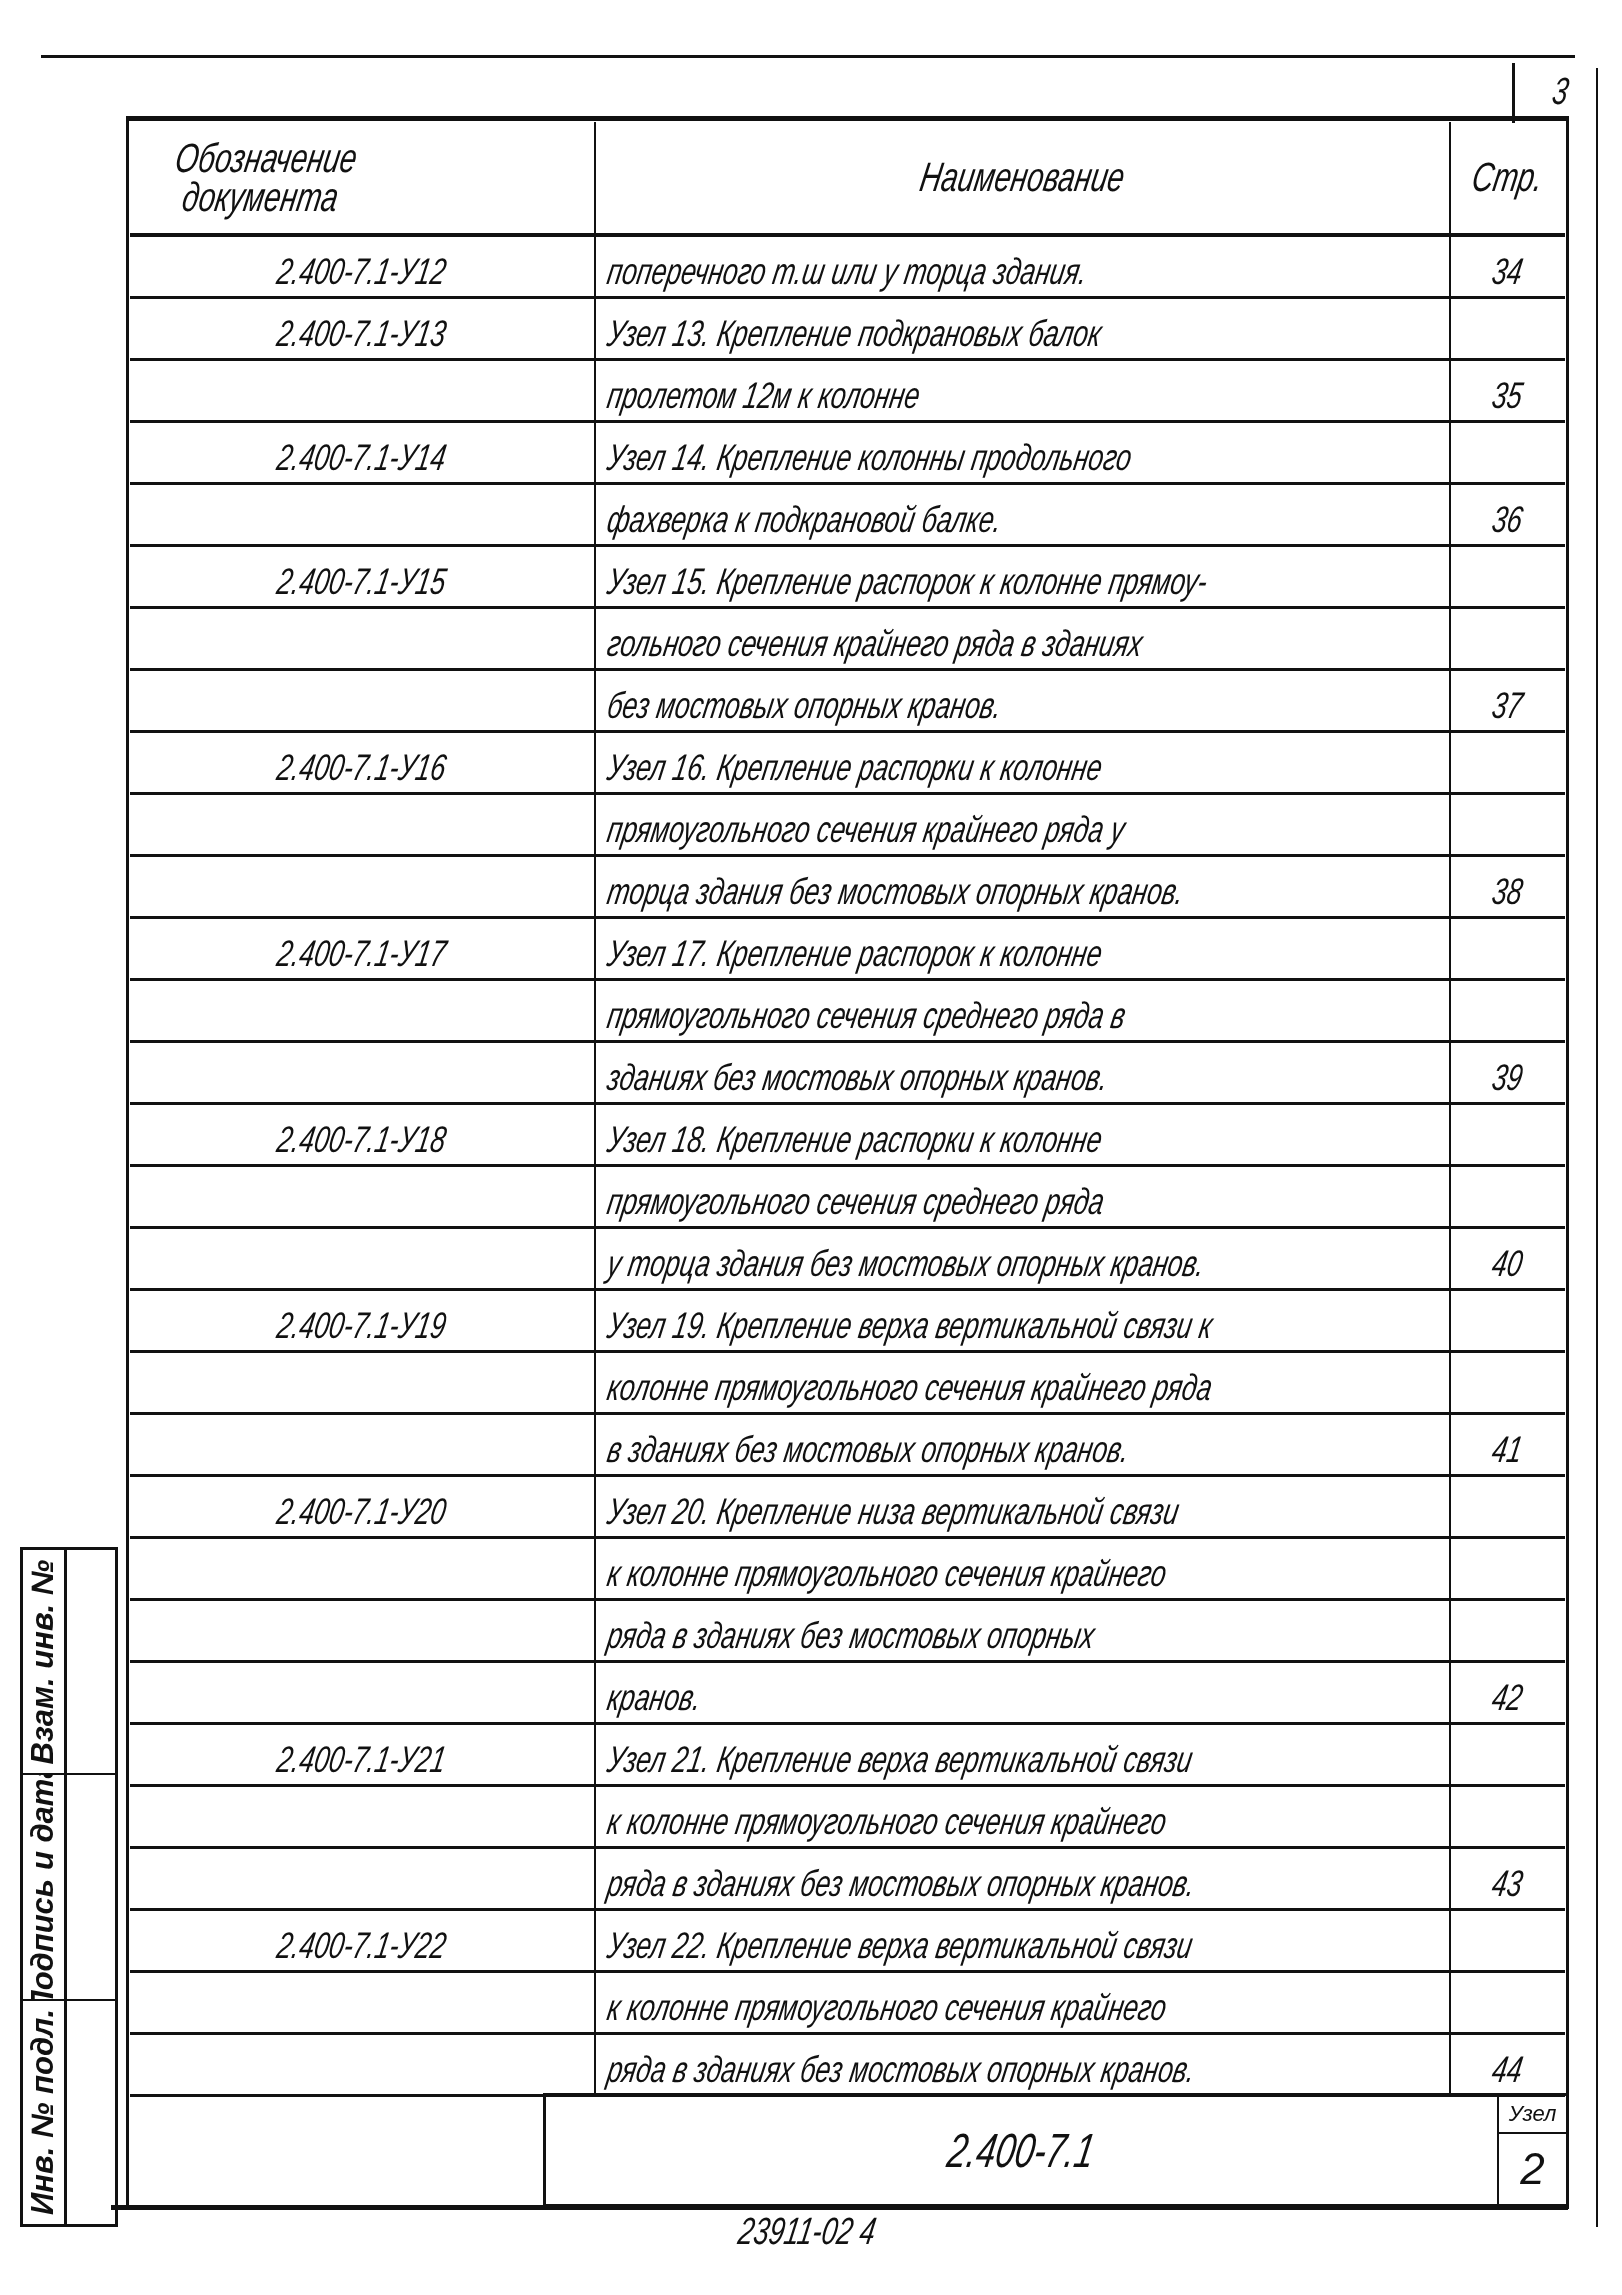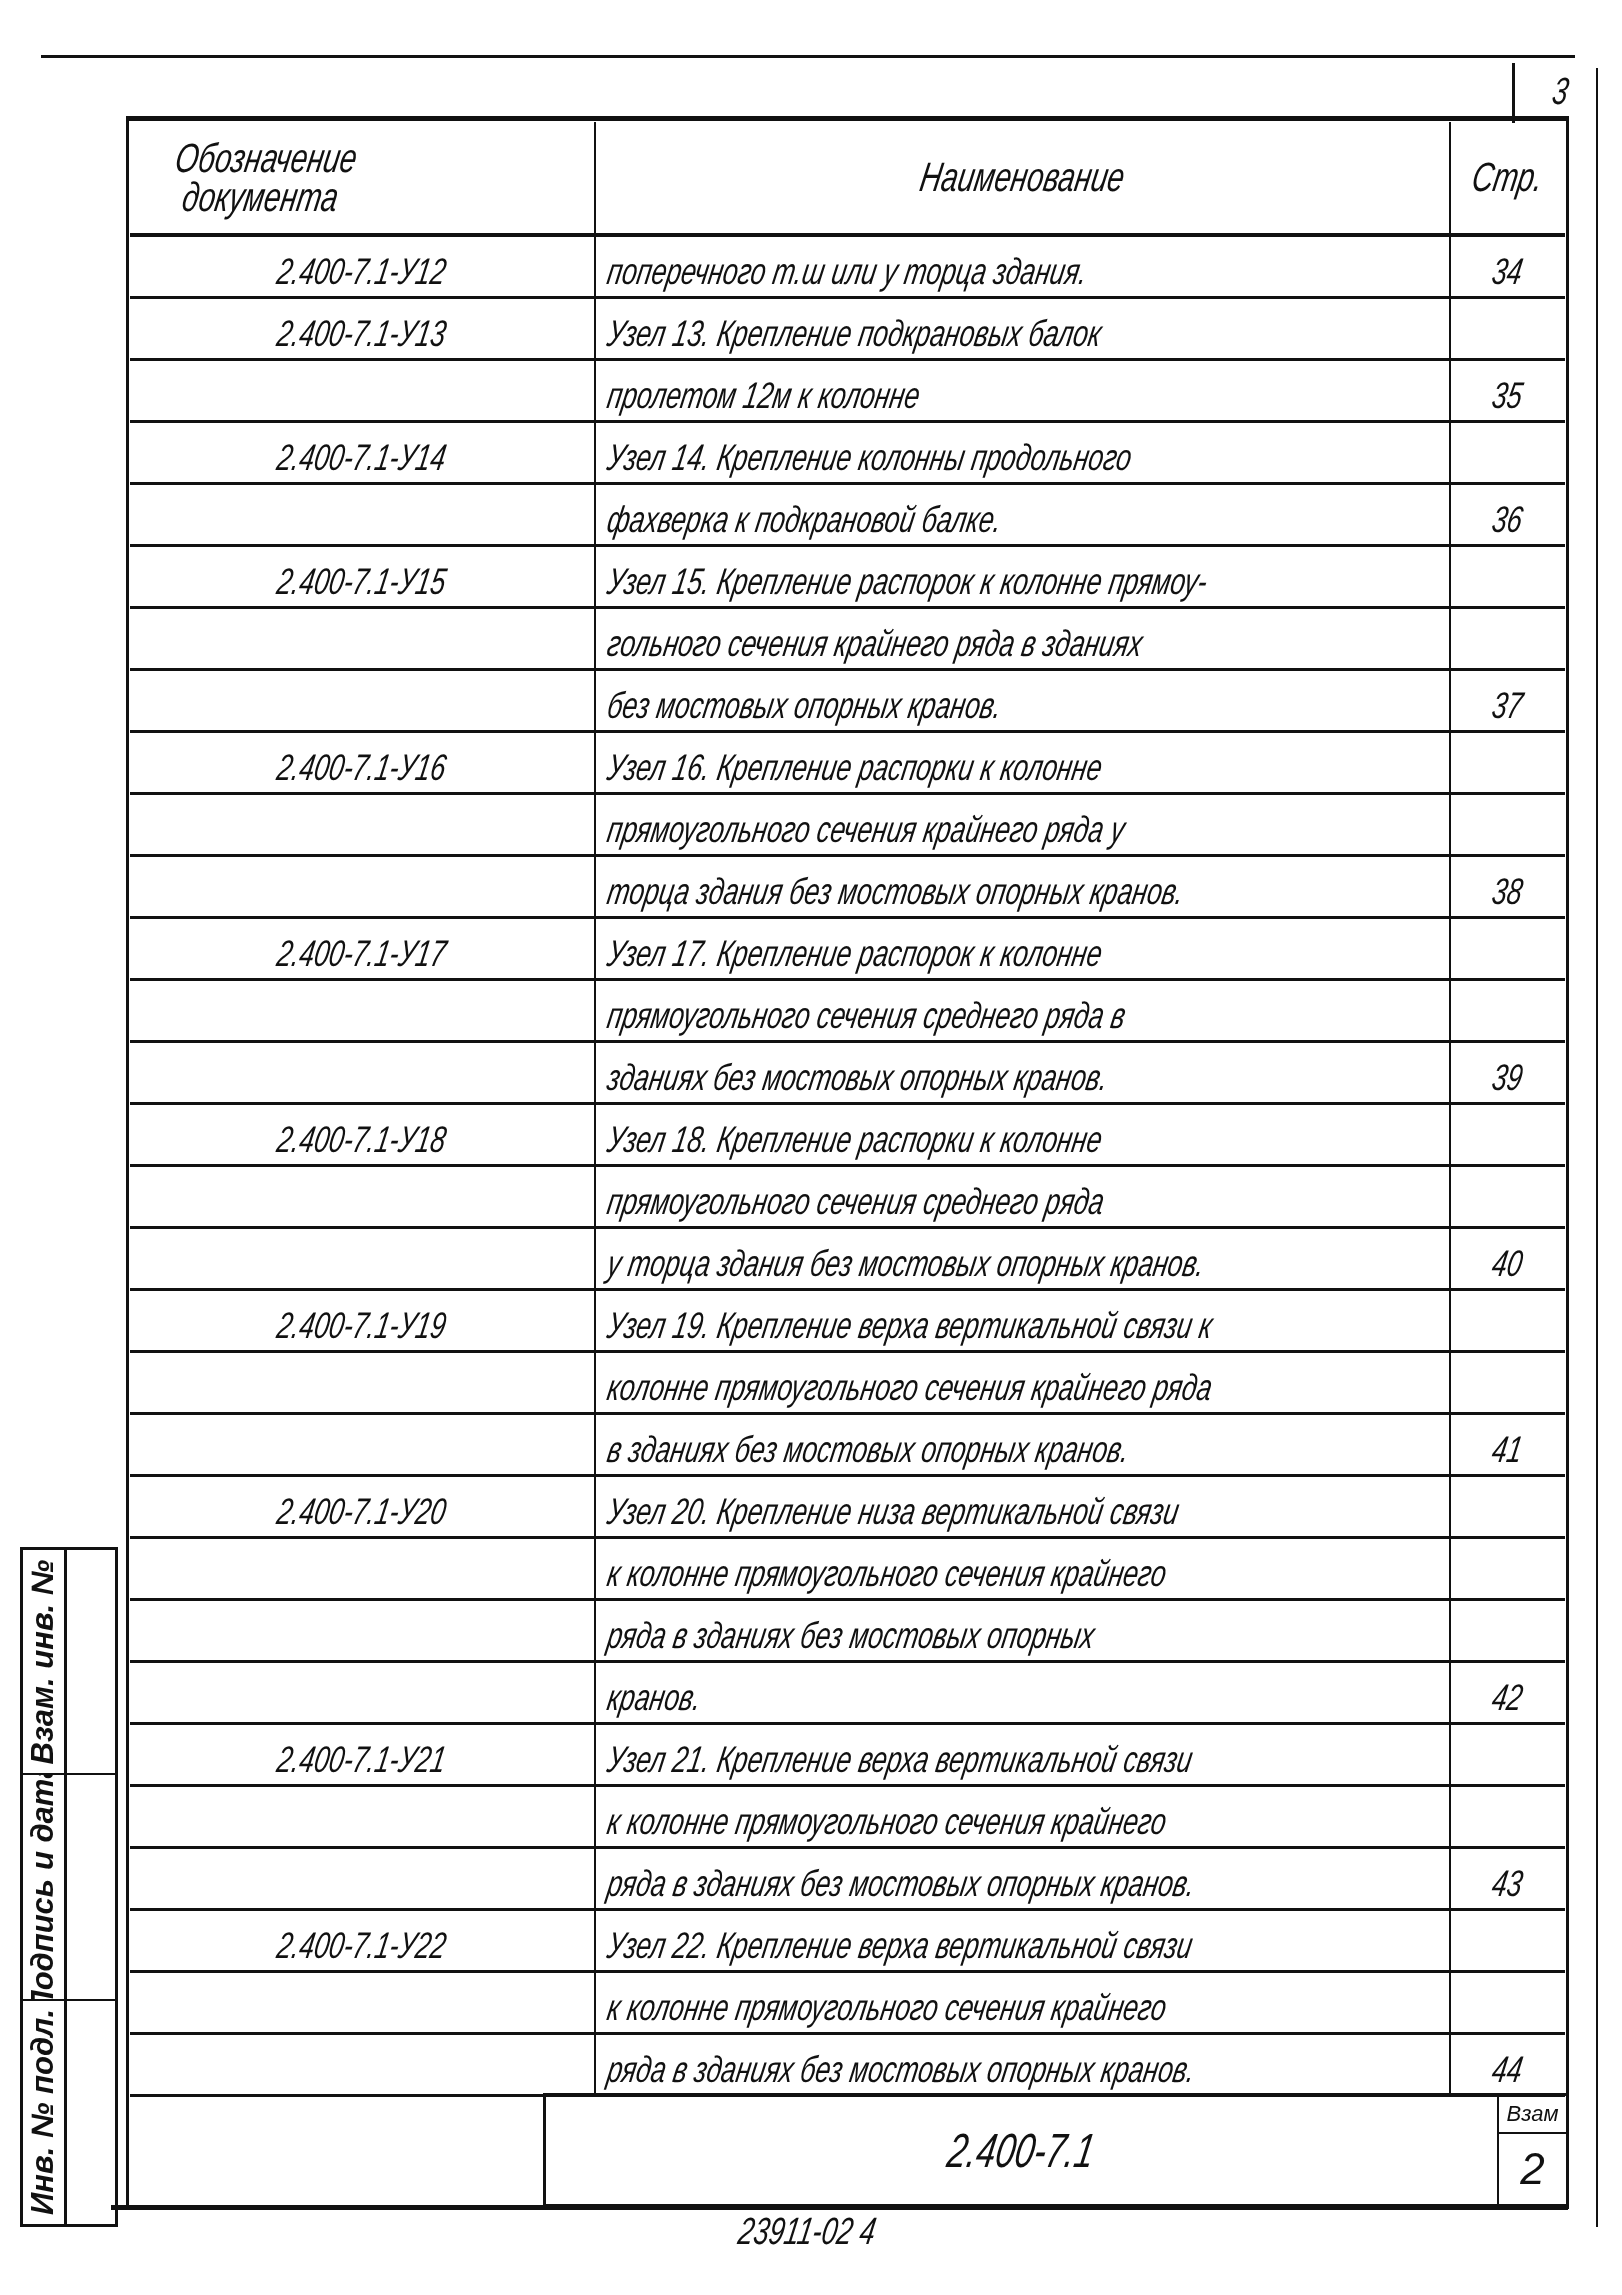--- a/index.html
+++ b/index.html
@@ -424,19 +424,19 @@
       </div>
     <div class="stamp-value"></div>
   </div>
 </div>
 
 <div class="titleblock">
   <div class="tb-main">
       <span class="hwc">2.400-7.1</span>
     </div>
   <div class="tb-side">
-    <div class="tb-side-label">Взам</div>
+    <div class="tb-side-label">Узел</div>
     <div class="tb-side-value">2</div>
   </div>
 </div>
 
 <div class="archive"><span class="hw">23911-02 4</span></div>
 
 
 </body></html>

